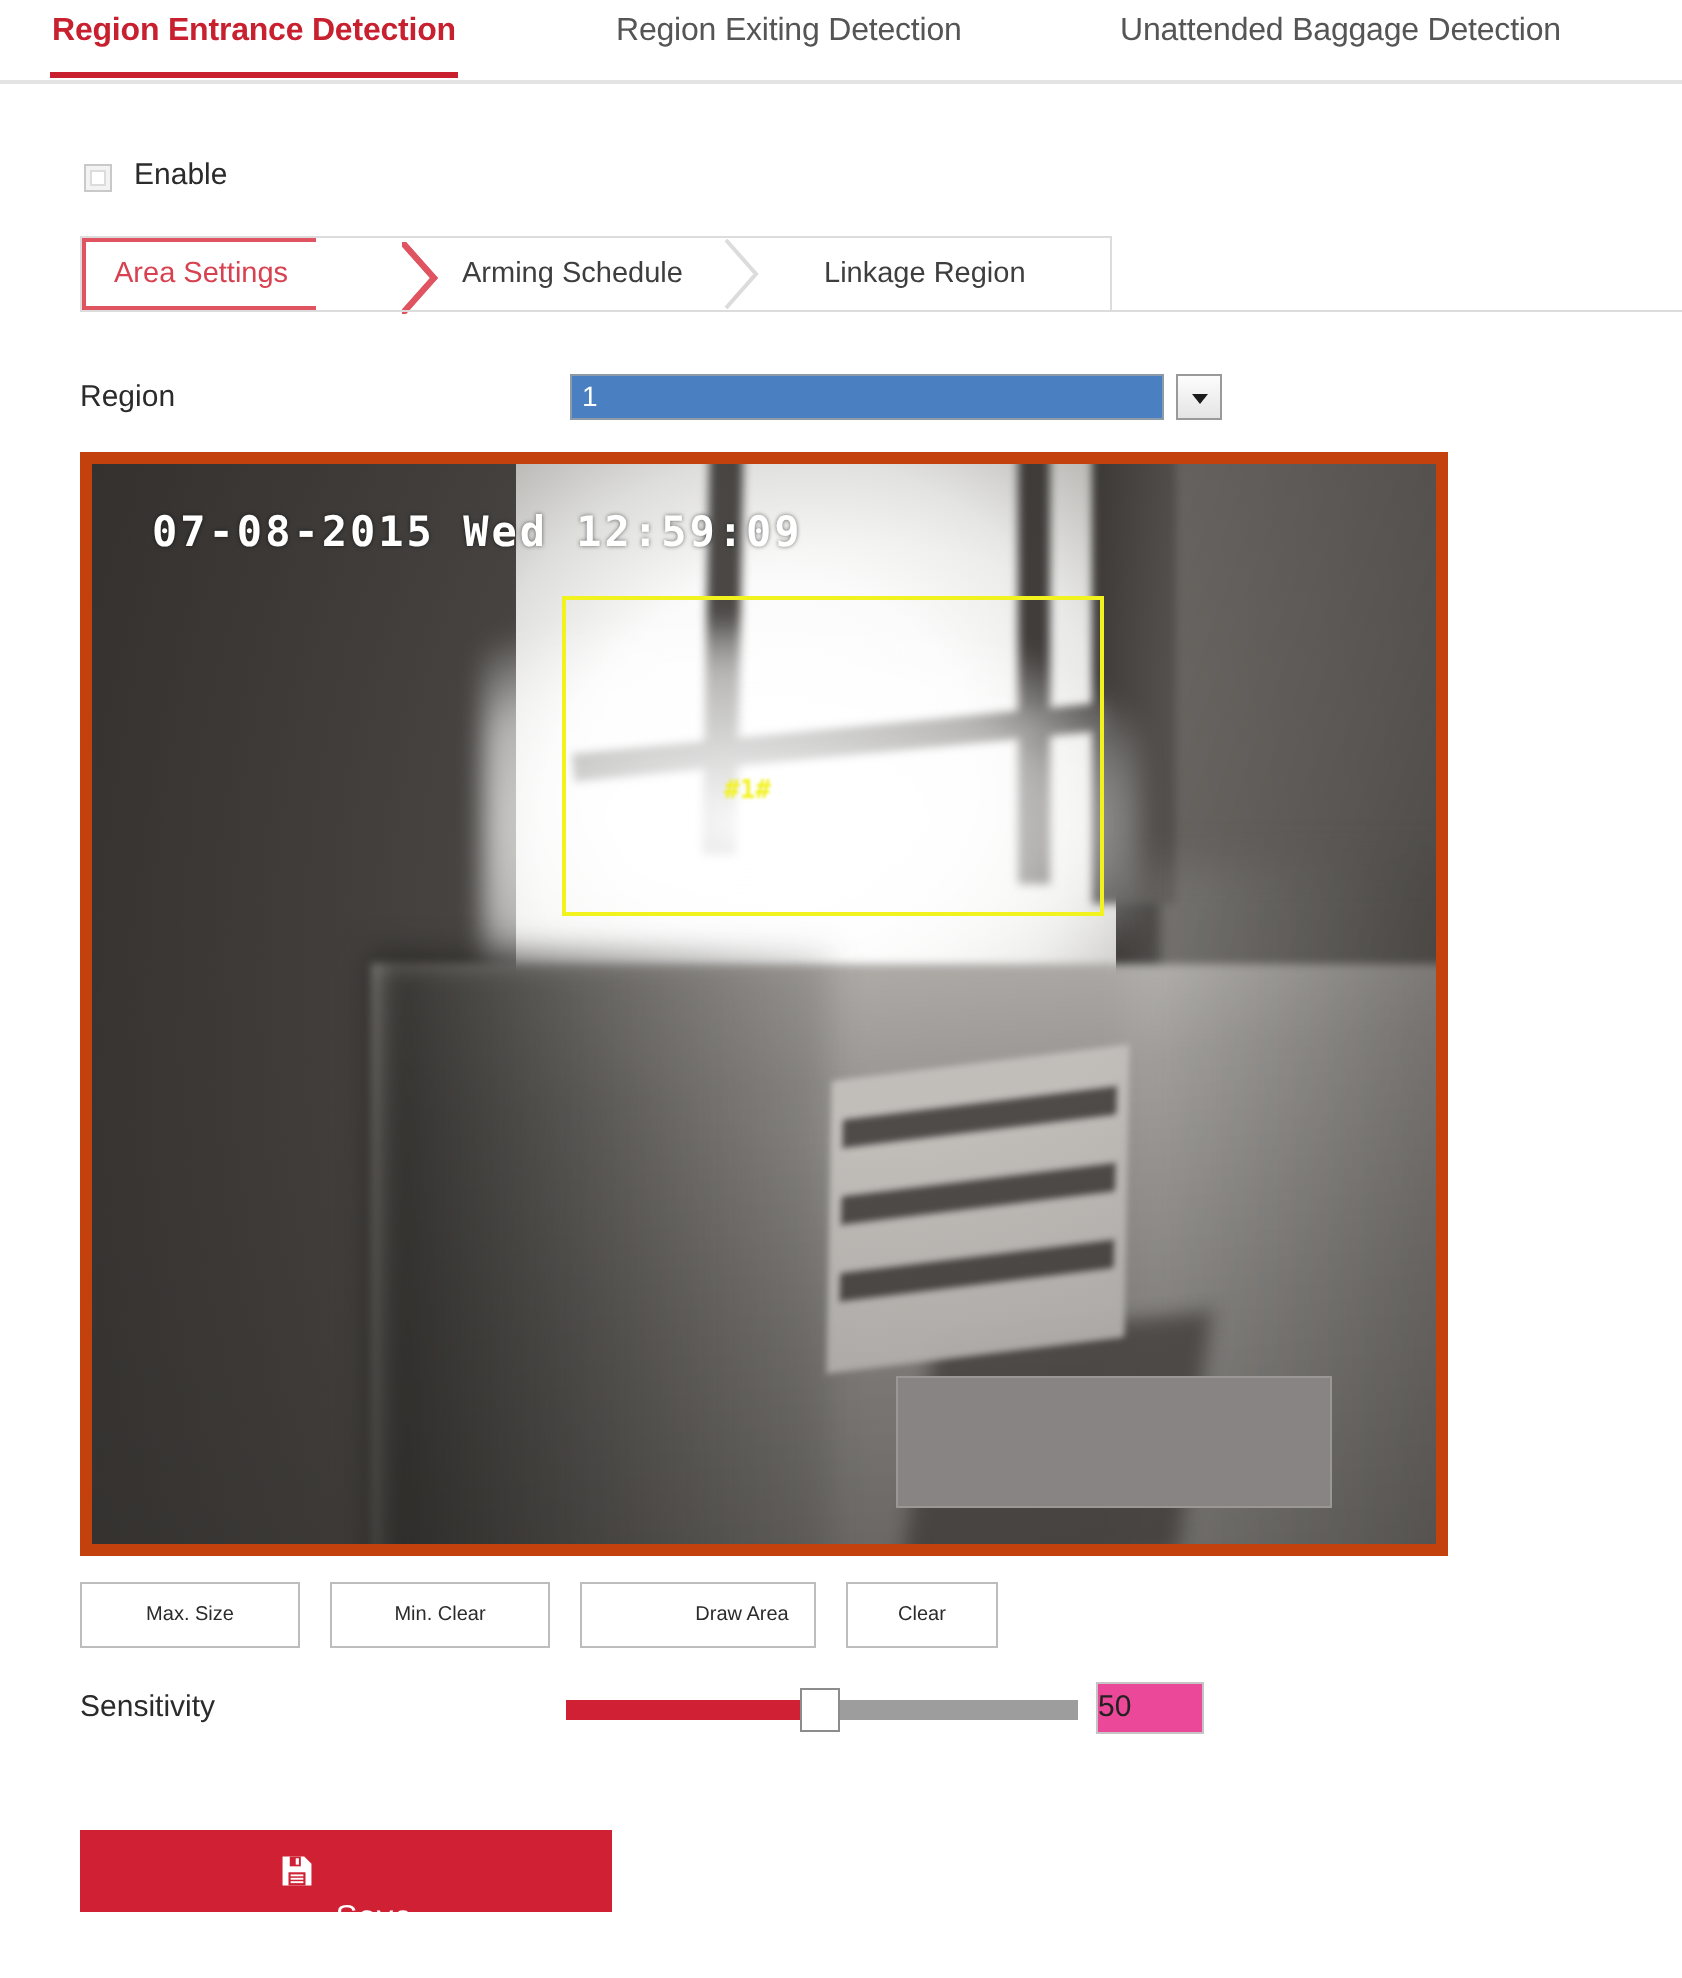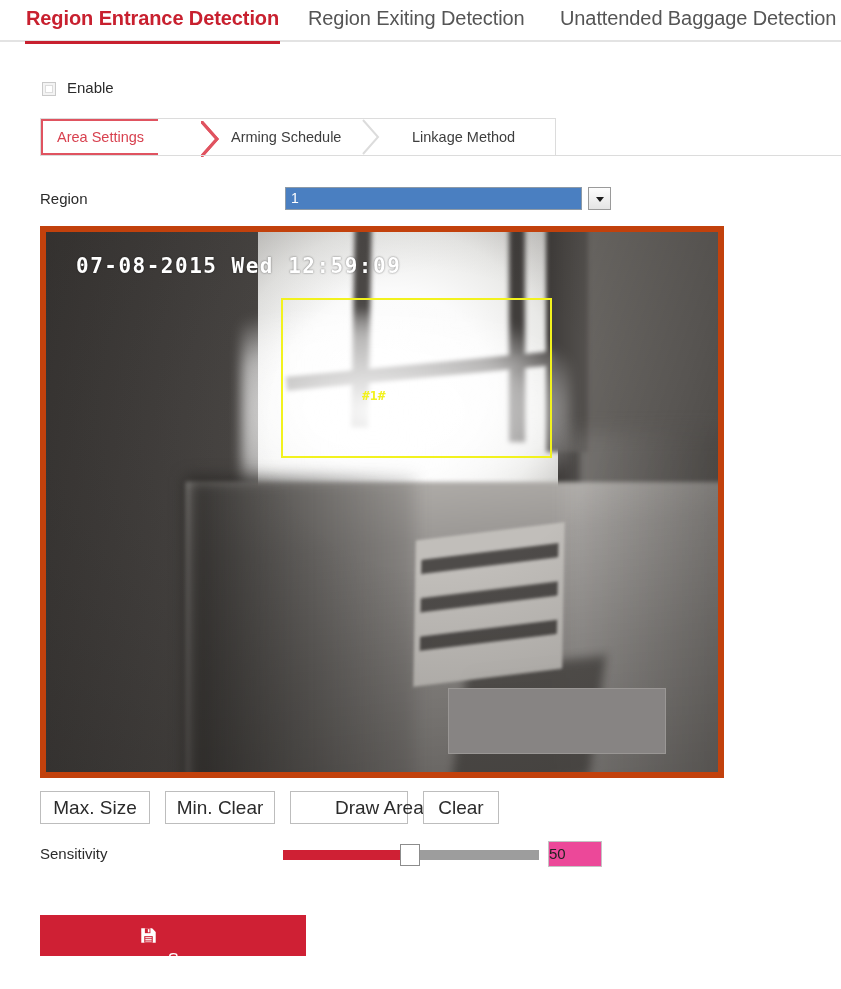--- a/index.html
+++ b/index.html
@@ -22,21 +22,21 @@
     left: 0;
     top: 0;
     width: 841px;
     height: 42px;
     border-bottom: 2px solid #e3e3e3;
     box-sizing: border-box;
   }
   .top-tab {
     position: absolute;
     top: 7px;
-    font-size: 20px;
+    font-size: 16px;
     white-space: nowrap;
     cursor: pointer;
     letter-spacing: -0.1px;
   }
   .top-tab.active {
     color: #c8202f;
     font-weight: bold;
     left: 26px;
   }
   .top-tab.active::after {
@@ -361,21 +361,21 @@
 
   
   .area-btn {
     position: absolute;
     top: 791px;
     height: 33px;
     line-height: 31px;
     background: #ffffff;
     border: 1px solid #bdbdbd;
     box-sizing: border-box;
-    font-size: 19px;
+    font-size: 10px;
     color: #2b2b2b;
     text-align: center;
     cursor: pointer;
     white-space: nowrap;
   }
   #btn-max  { left: 40px;  width: 110px; }
   #btn-min  { left: 165px; width: 110px; }
   #btn-draw { left: 290px; width: 118px; padding-left: 44px; }
   #btn-clear{ left: 423px; width: 76px;  }
 
@@ -487,21 +487,21 @@
   </div>
 
   <div class="subtab s2">
     <span class="txt">Arming Schedule</span>
     <svg class="chev" style="left:145px;" viewBox="0 0 18 36" preserveAspectRatio="none">
       <path d="M1,1 L16,18 L1,35" fill="none" stroke="#dcdcdc" stroke-width="2"></path>
     </svg>
   </div>
 
   <div class="subtab s3">
-    <span class="txt">Linkage Method</span>
+    <span class="txt">Linkage Region</span>
   </div>
 </div>
 <div id="subtab-rule"></div>
 
 <div id="region-label">Region</div>
 <div id="region-select-box">
   <span id="region-select-value">1</span>
 </div>
 <div id="region-dropdown-btn">
   <span class="tri"></span>

